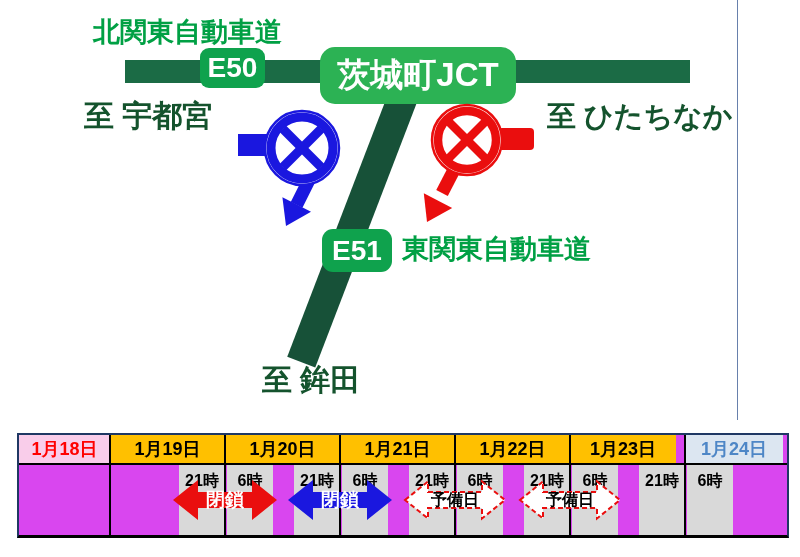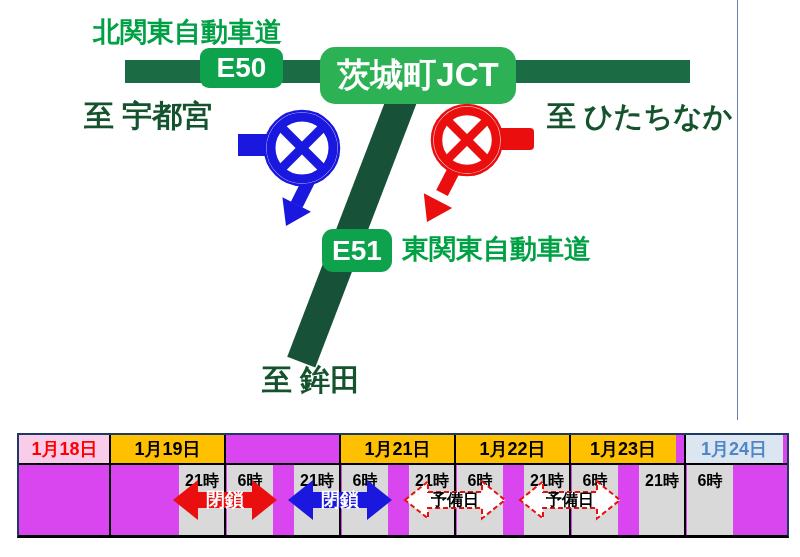--- a/index.html
+++ b/index.html
@@ -6,21 +6,21 @@
   .page{position:relative;width:800px;height:557px;background:#fff;overflow:hidden;
         font-family:"Liberation Sans","DejaVu Sans",sans-serif;}
   
   .lbl-green{position:absolute;font-weight:bold;color:#00A044;}
   .lbl-black{position:absolute;font-weight:bold;color:#14532d;}
   .road-h{position:absolute;left:125px;top:60px;width:565px;height:23px;background:#1B6B45;}
   .road-d{position:absolute;left:340px;top:72px;width:30px;height:300px;background:#175138;
           transform:rotate(21deg);transform-origin:center;}
   .badge{position:absolute;display:flex;align-items:center;justify-content:center;
          color:#fff;font-weight:bold;}
-  .badge-e50{left:200px;top:48px;width:83px;height:40px;border-radius:9px;background:#0FA24D;font-size:28px;}
+  .badge-e50{left:200px;top:48px;width:65px;height:40px;border-radius:9px;background:#0FA24D;font-size:28px;}
   .badge-jct{left:320px;top:47px;width:196px;height:57px;border-radius:15px;background:#2CB254;font-size:33px;}
   .badge-e51{left:322px;top:229px;width:70px;height:43px;border-radius:11px;background:#0FA24D;font-size:28px;}
   .north-label{left:93px;top:14px;font-size:27px;}
   .east-label{left:402px;top:231px;font-size:27px;}
   .dest-west{left:84px;top:96px;font-size:30px;}
   .dest-east{left:547px;top:97px;font-size:29px;}
   .dest-south{left:262px;top:360px;font-size:30px;}
   .sign-svg{position:absolute;}
   .divider{position:absolute;left:737px;top:0;width:1px;height:420px;background:#6780AC;}
   
@@ -80,20 +80,21 @@
     <div class="lbl-green east-label">東関東自動車道</div>
     <div class="lbl-black dest-south">至 鉾田</div>
 
     <div class="divider"></div>
   </div>
 
   <div class="tbl">
 
     <div class="day" style="left: 0px; width: 91px; background: rgb(249, 205, 234); color: rgb(255, 0, 0);">1月18日</div>
     <div class="day" style="left: 91px; width: 115px; background: rgb(255, 192, 0); color: rgb(0, 0, 0);">1月19日</div>
+    <div class="day" style="left: 206px; width: 115px; background: rgb(255, 192, 0); color: rgb(0, 0, 0);">1月20日</div>
     <div class="day" style="left: 321px; width: 115px; background: rgb(255, 192, 0); color: rgb(0, 0, 0);">1月21日</div>
     <div class="day" style="left: 436px; width: 115px; background: rgb(255, 192, 0); color: rgb(0, 0, 0);">1月22日</div>
     <div class="day" style="left: 551px; width: 106px; background: rgb(255, 192, 0); color: rgb(0, 0, 0);">1月23日</div>
     <div class="day" style="left: 666px; width: 98px; background: rgb(220, 230, 241); color: rgb(78, 134, 198);">1月24日</div>
 
     <div class="band" style="left:160px;"><span>21時</span></div>
     <div class="band" style="left:208px;"><span>6時</span></div>
     <div class="band" style="left:275px;"><span>21時</span></div>
     <div class="band" style="left:323px;"><span>6時</span></div>
     <div class="band" style="left:390px;"><span>21時</span></div>

